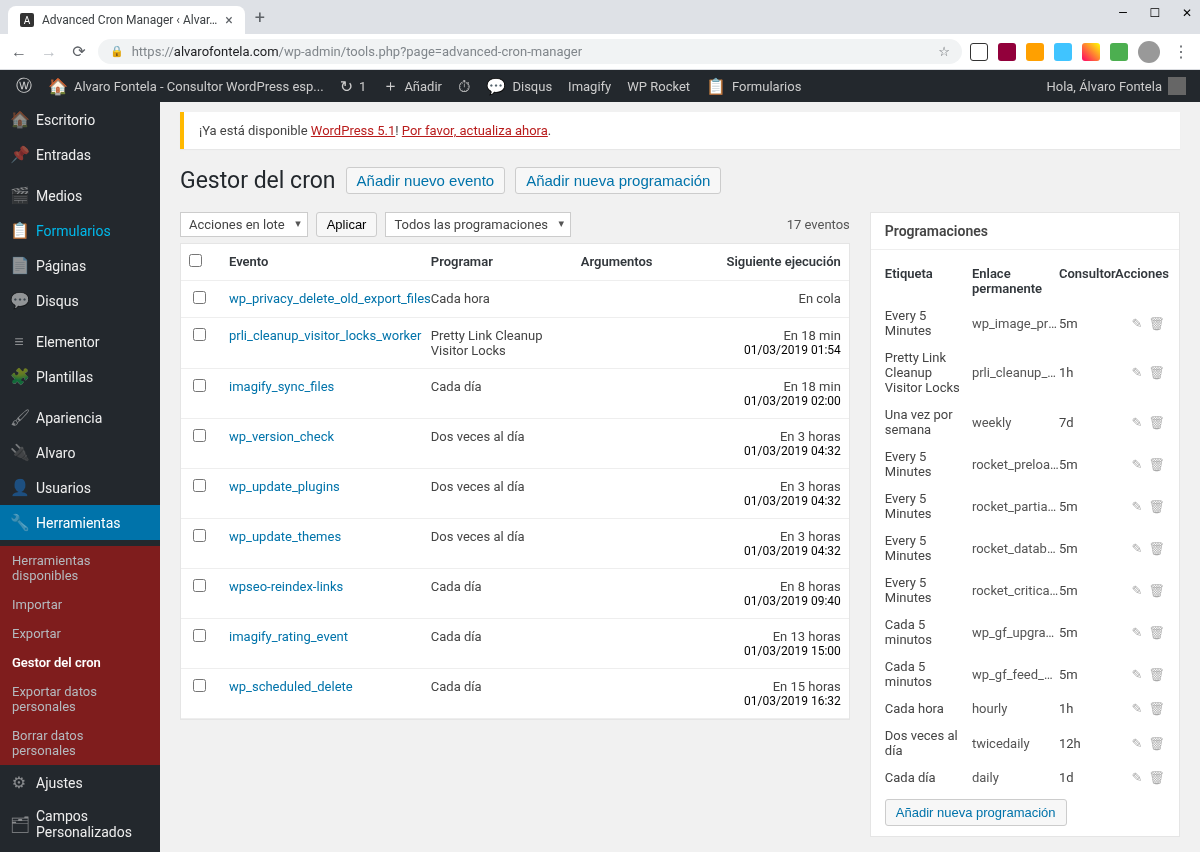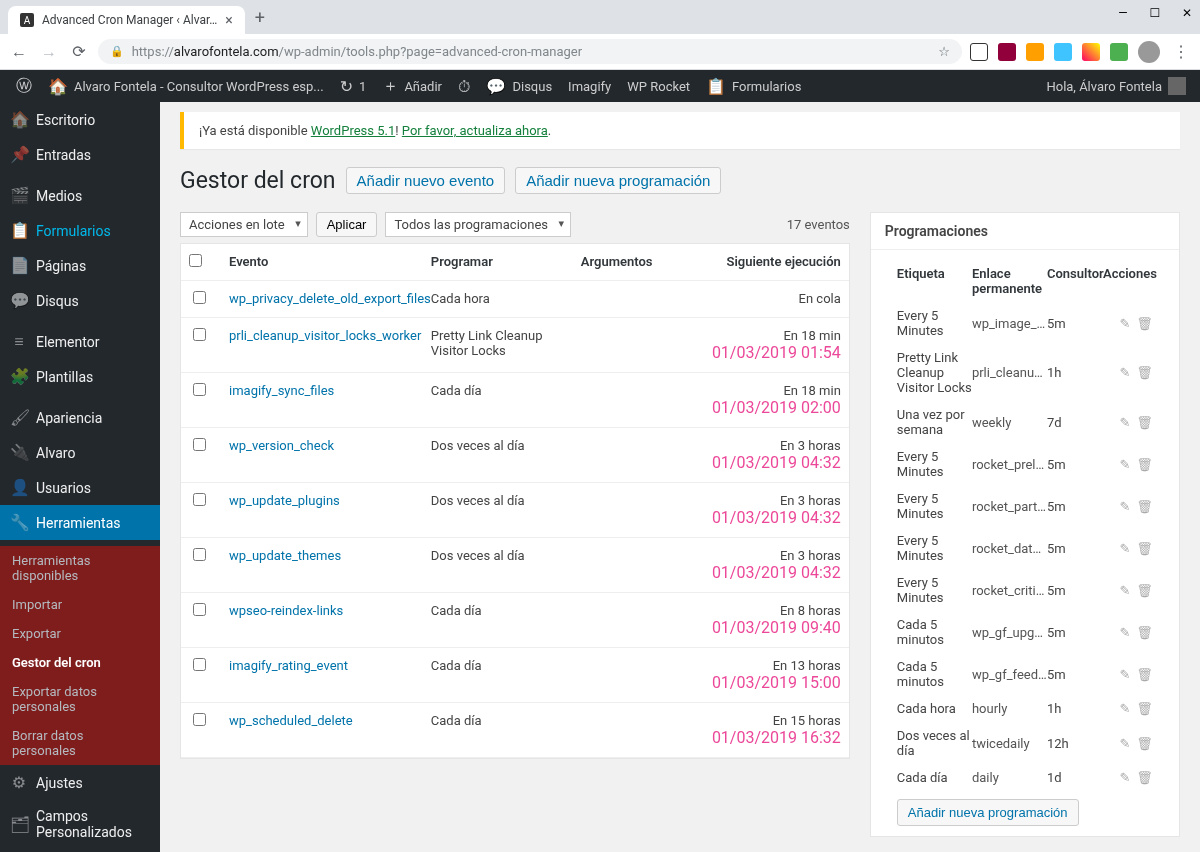--- a/index.html
+++ b/index.html
@@ -44,21 +44,21 @@
 .wp-sidebar .menu-sep { height: 6px; }
 .wp-sidebar .submenu { background: #7f1d1d; }
 .wp-sidebar .submenu .sub-item { padding: 7px 12px; font-size: 13px; color: #b4b9be; cursor: pointer; }
 .wp-sidebar .submenu .sub-item.current { color: #fff; font-weight: 600; }
 .wp-sidebar .menu-highlight { color: #00b9eb; }
 .wp-sidebar .menu-highlight .micon { opacity: 1; color: #00b9eb; }
 
 
 .wp-content { flex: 1; background: #f1f1f1; padding: 10px 20px 20px; overflow-y: auto; }
 .notice { background: #fff; border-left: 4px solid #ffb900; box-shadow: 0 1px 1px rgba(0,0,0,.04); padding: 11px 15px; margin-bottom: 18px; font-size: 13px; }
-.notice a { color: #15803d; text-decoration: underline; }
+.notice a { color: #b91c1c; text-decoration: underline; }
 
 .page-header { display: flex; align-items: center; gap: 10px; margin-bottom: 18px; }
 .page-title { font-size: 23px; font-weight: 400; color: #23282d; }
 .page-action-btn { background: #f7f7f7; border: 1px solid #ccc; color: #0073aa; padding: 4px 10px; font-size: 15px; border-radius: 3px; cursor: pointer; }
 
 .cols { display: flex; gap: 20px; align-items: flex-start; }
 .col-main { flex: 1; }
 .col-side { width: 380px; }
 
 .search-box { background: #fff; border: 1px solid #e5e5e5; padding: 12px 14px; margin-bottom: 12px; }
@@ -68,27 +68,27 @@
 .select-like { background: #fff; border: 1px solid #ccc; padding: 4px 22px 4px 8px; font-size: 13px; position: relative; cursor: pointer; }
 .select-like::after { content: '▾'; position: absolute; right: 6px; top: 4px; font-size: 11px; color: #555; }
 .btn-apply { background: #f7f7f7; border: 1px solid #ccc; padding: 4px 10px; font-size: 13px; cursor: pointer; border-radius: 3px; }
 .events-count { margin-left: auto; font-size: 13px; color: #555; }
 
 .events-table { background: #fff; border: 1px solid #e5e5e5; }
 .et-head, .et-row { display: grid; grid-template-columns: 40px 1fr 150px 120px 140px; padding: 10px 8px; border-bottom: 1px solid #eee; align-items: flex-start; }
 .et-head { font-weight: 600; color: #32373c; }
 .et-head .col-exec, .et-row .col-exec { text-align: right; }
 .et-row .col-exec .eta { font-size: 13px; }
-.et-row .col-exec .ts { font-size: 16px; color: #ec4899; }
+.et-row .col-exec .ts { font-size: 12px; color: #000000; }
 .et-row .ev-name { color: #0073aa; font-size: 13px; }
 .et-row input[type=checkbox] { margin-left: 4px; }
 
 .postbox { background: #fff; border: 1px solid #e5e5e5; margin-bottom: 18px; }
 .postbox h2 { font-size: 14px; font-weight: 600; padding: 10px 14px; border-bottom: 1px solid #eee; }
-.postbox .inside { padding: 10px 26px; }
+.postbox .inside { padding: 10px 14px; }
 
 .sched-table { width: 100%; font-size: 13px; }
 .sched-table .sh { display: grid; grid-template-columns: 1fr 1fr 56px 50px; padding: 6px 0; font-weight: 600; color: #32373c; }
 .sched-table .sr { display: grid; grid-template-columns: 1fr 1fr 56px 50px; padding: 6px 0; align-items: center; }
 .sched-table .sr .perm { color: #555; overflow: hidden; white-space: nowrap; text-overflow: ellipsis; }
 .sched-table .actions-ic { display: flex; gap: 6px; justify-content: flex-end; color: #aaa; }
 .sched-table .actions-ic span { cursor: pointer; }
 .add-sched-btn { background: #f7f7f7; border: 1px solid #ccc; color: #0073aa; padding: 5px 10px; font-size: 13px; border-radius: 3px; cursor: pointer; margin-top: 8px; }
 </style>
 </head>

